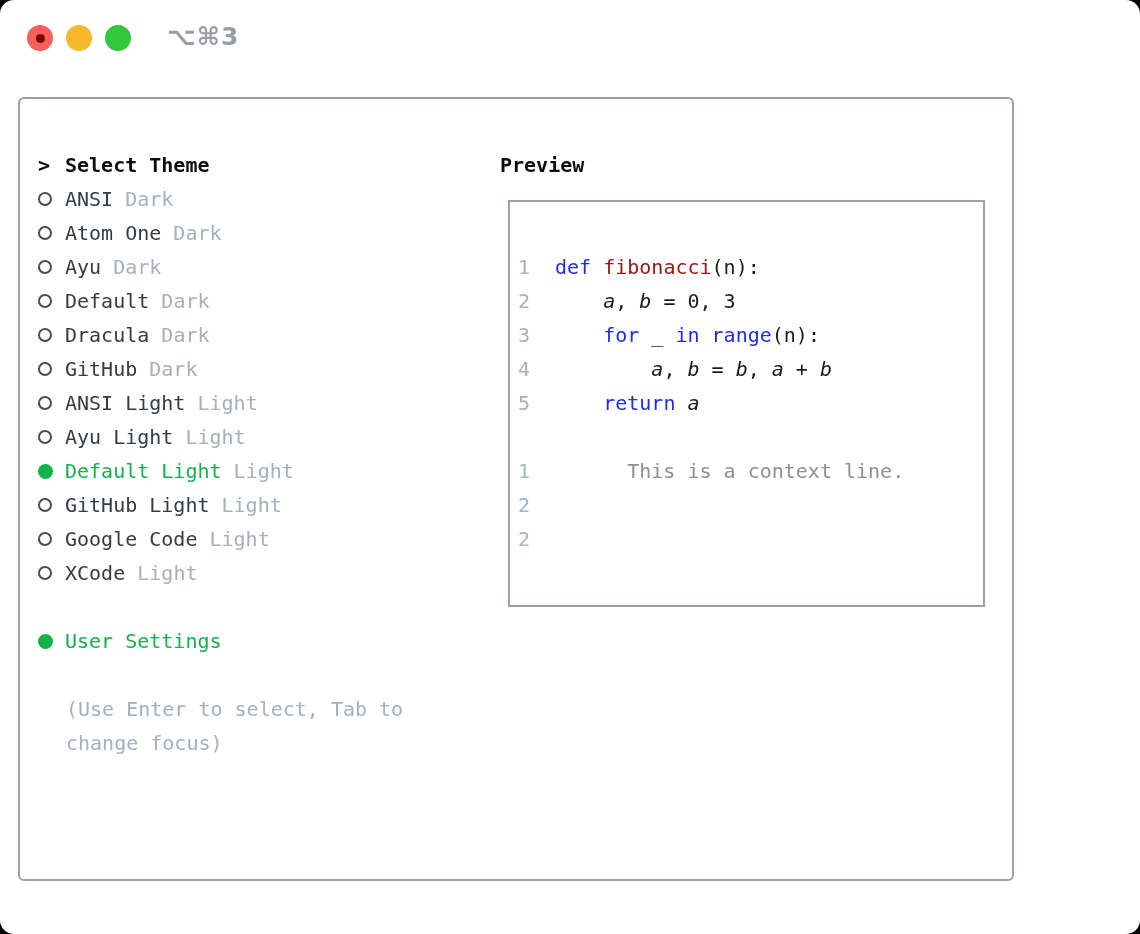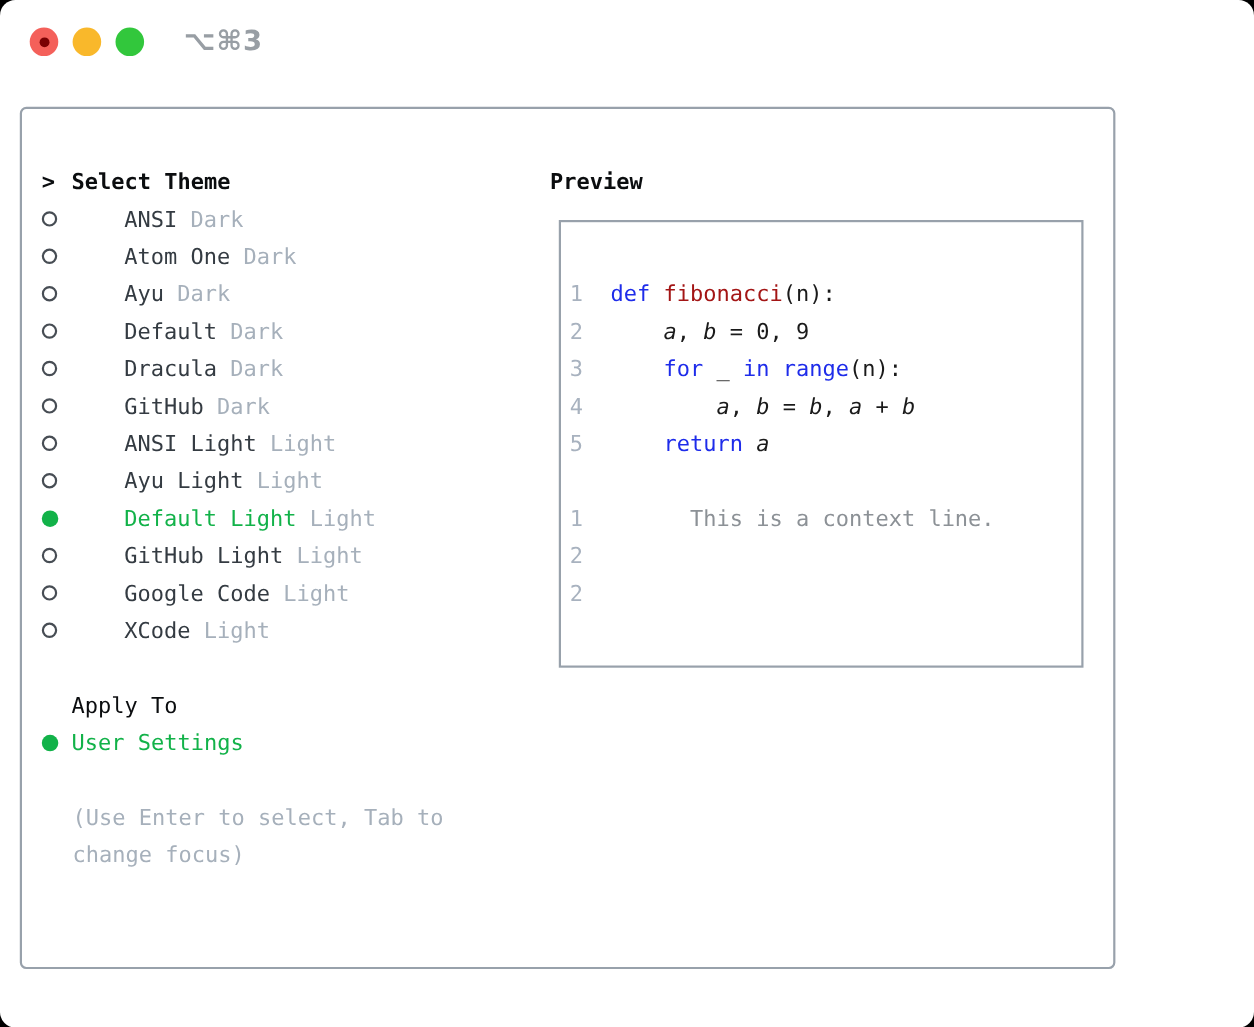--- a/index.html
+++ b/index.html
@@ -45,21 +45,21 @@
     position:absolute;left:18px;top:97px;width:996px;height:784px;
     border:2px solid var(--c-border);border-radius:6px;background:var(--c-bg);
   }
   .left-col{position:absolute;left:18px;top:49px;}
   .row{height:34px;display:flex;align-items:center;font-size:20px;color:var(--c-text);white-space:pre;}
   .bullet{width:27px;display:flex;align-items:center;flex:0 0 27px;}
   .cursor{font-weight:bold;color:var(--c-heading);font-size:20px;line-height:1;}
   .radio{width:14px;height:14px;border:2px solid var(--c-radio);border-radius:50%;}
   .radio.sel{width:15px;height:15px;border:none;background:var(--c-green);}
   .hdr{font-weight:bold;color:var(--c-heading);}
-  .t-name{color:var(--c-text);margin-left:48px;}
+  .t-name{color:var(--c-text);}
   .t-name.sel{color:var(--c-green);}
   .t-var{color:var(--c-muted);}
   .apply-hdr{color:var(--c-heading);}
   .apply-name.sel{color:var(--c-green);}
   .help{color:var(--c-muted);margin-left:28px;}
   
   .preview-title{position:absolute;left:480px;top:49px;height:34px;display:flex;align-items:center;font-size:20px;font-weight:bold;color:var(--c-heading);}
   .preview-box{
     position:absolute;left:488px;top:101px;width:477px;height:407px;
     border:2px solid var(--c-border);background:var(--c-bg);
@@ -106,41 +106,37 @@
           <div class="row"><span class="bullet"><span class="radio"></span></span><span class="t-name">ANSI Light</span><span class="t-var"> Light</span></div>
           <div class="row"><span class="bullet"><span class="radio"></span></span><span class="t-name">Ayu Light</span><span class="t-var"> Light</span></div>
           <div class="row"><span class="bullet"><span class="radio sel"></span></span><span class="t-name sel">Default Light</span><span class="t-var"> Light</span></div>
           <div class="row"><span class="bullet"><span class="radio"></span></span><span class="t-name">GitHub Light</span><span class="t-var"> Light</span></div>
           <div class="row"><span class="bullet"><span class="radio"></span></span><span class="t-name">Google Code</span><span class="t-var"> Light</span></div>
           <div class="row"><span class="bullet"><span class="radio"></span></span><span class="t-name">XCode</span><span class="t-var"> Light</span></div>
         </div>
 
       <div class="row"></div>
 
-      <div class="row">
-        <span class="bullet"></span>
-        <span class="apply-hdr">Apply To</span>
-      </div>
 
       <div id="apply-list">
           <div class="row"><span class="bullet"><span class="radio sel"></span></span><span class="apply-name sel">User Settings</span></div>
         </div>
 
       <div class="row"></div>
 
       <div class="row help">(Use Enter to select, Tab to</div>
       <div class="row help">change focus)</div>
     </div>
 
     <div class="preview-title">Preview</div>
 
     <div class="preview-box">
       <div class="lines" id="preview-lines">
           <div class="pline"><span class="ln">1</span><span class="tok-keyword">def</span><span class="tok-plain"> </span><span class="tok-function">fibonacci</span><span class="tok-plain">(n):</span></div>
-          <div class="pline"><span class="ln">2</span><span class="tok-plain">    </span><span class="tok-variable">a</span><span class="tok-plain">, </span><span class="tok-variable">b</span><span class="tok-plain"> = 0, 9</span></div>
+          <div class="pline"><span class="ln">2</span><span class="tok-plain">    </span><span class="tok-variable">a</span><span class="tok-plain">, </span><span class="tok-variable">b</span><span class="tok-plain"> = 0, 3</span></div>
           <div class="pline"><span class="ln">3</span><span class="tok-plain">    </span><span class="tok-keyword">for</span><span class="tok-plain"> _ </span><span class="tok-keyword">in</span><span class="tok-plain"> </span><span class="tok-keyword">range</span><span class="tok-plain">(n):</span></div>
           <div class="pline"><span class="ln">4</span><span class="tok-plain">        </span><span class="tok-variable">a</span><span class="tok-plain">, </span><span class="tok-variable">b</span><span class="tok-plain"> = </span><span class="tok-variable">b</span><span class="tok-plain">, </span><span class="tok-variable">a</span><span class="tok-plain"> + </span><span class="tok-variable">b</span></div>
           <div class="pline"><span class="ln">5</span><span class="tok-plain">    </span><span class="tok-keyword">return</span><span class="tok-plain"> </span><span class="tok-variable">a</span></div>
           <div class="pline blank"></div>
           <div class="pline"><span class="ln">1</span><span class="diff-context">      This is a context line.</span></div>
           <div class="pline"><span class="ln">2</span></div>
           <div class="pline"><span class="ln">2</span></div>
         </div>
     </div>
 

